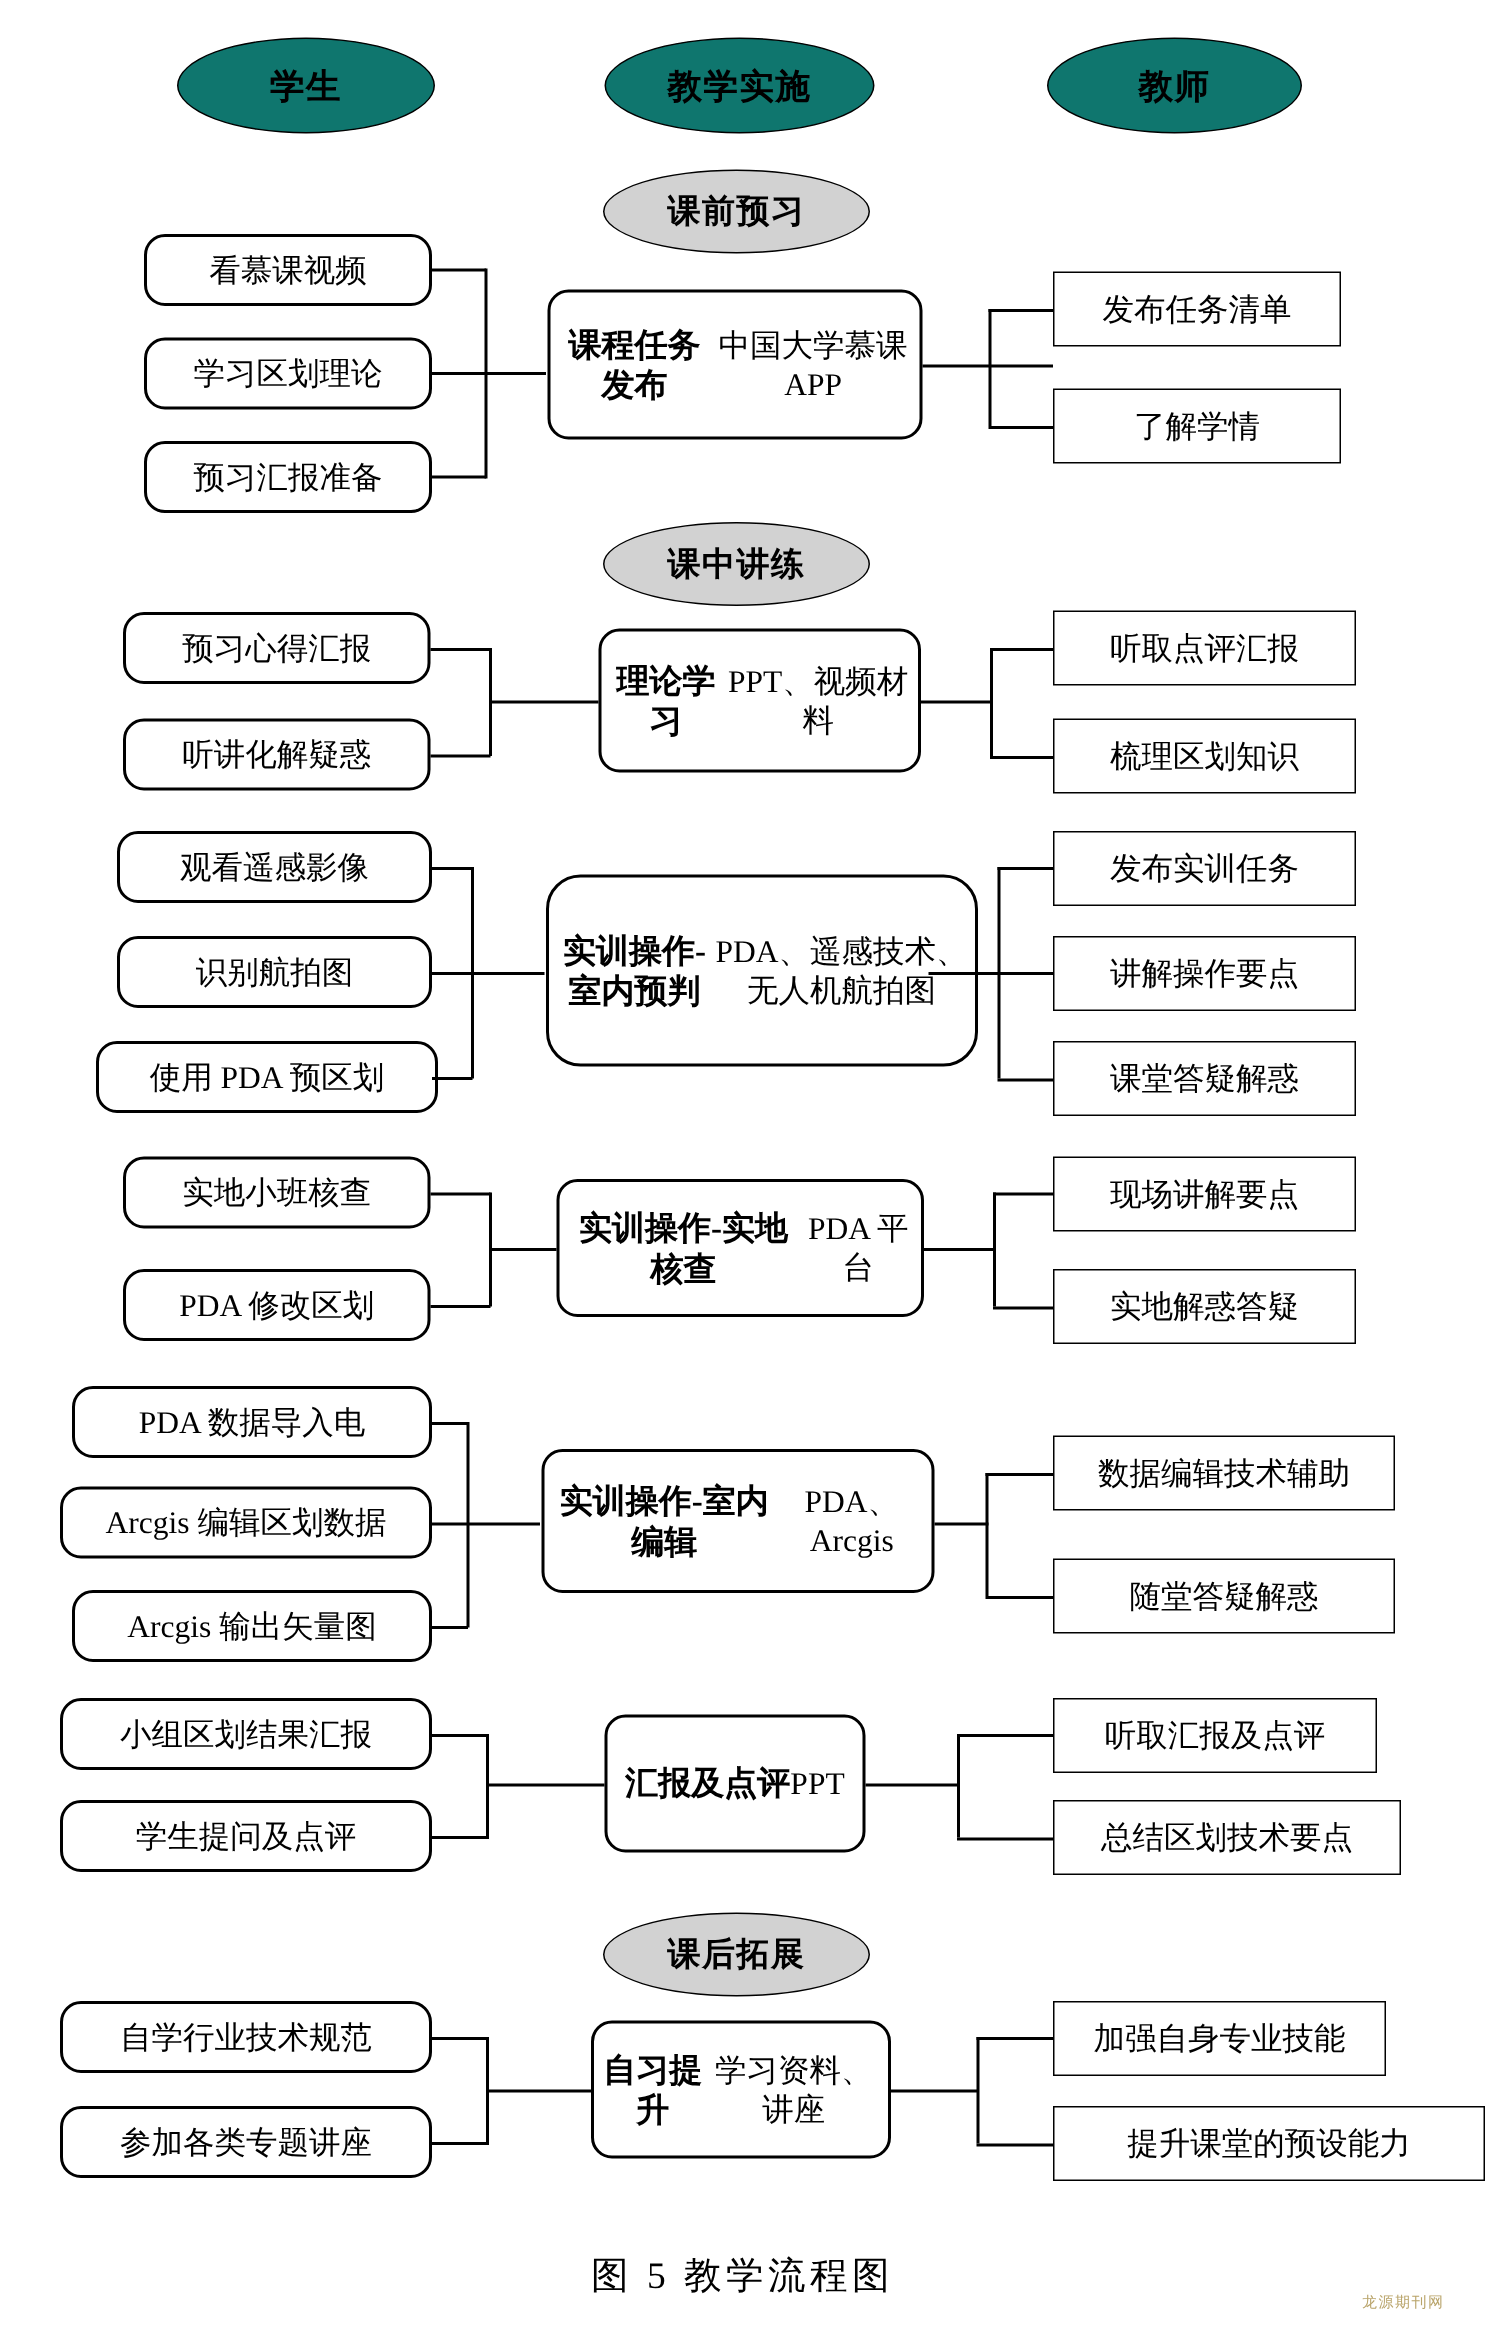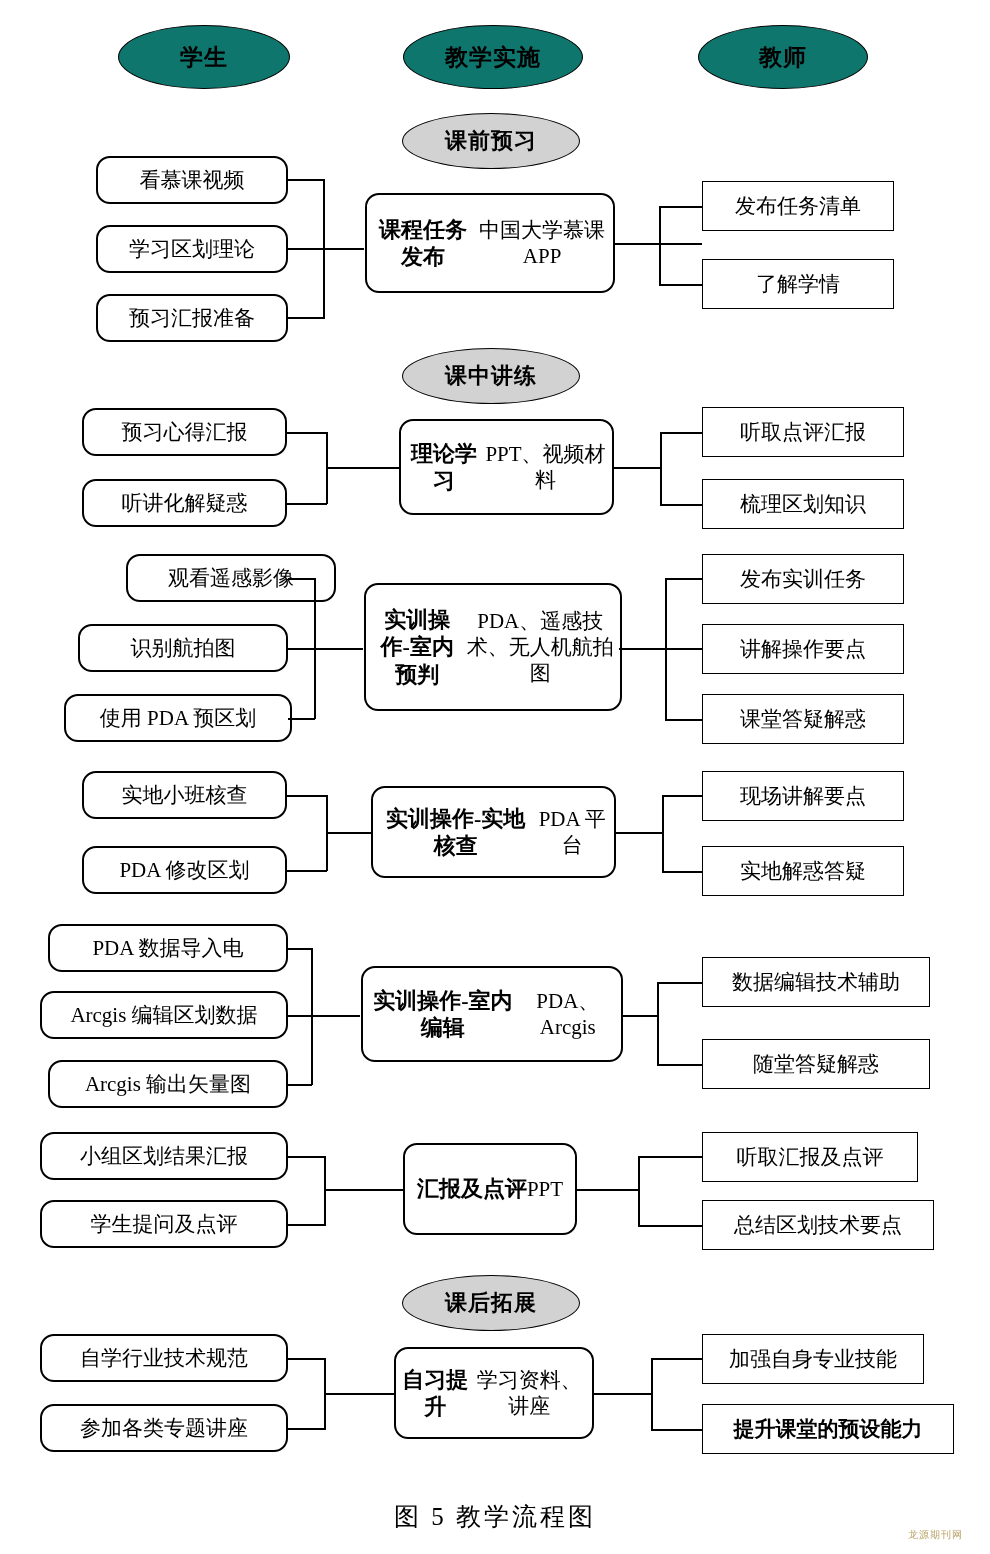--- a/index.html
+++ b/index.html
@@ -157,35 +157,35 @@
     <span>听取点评汇报</span>
   </div>
   <div class="box" style="left:702px; top:479px; width:202px; height:50px;">
     <span>梳理区划知识</span>
   </div>
   <div class="line h" style="left:614px; top:467px; width:48px;"></div>
   <div class="line v" style="left:660px; top:432px; height:72px;"></div>
   <div class="line h" style="left:660px; top:432px; width:42px;"></div>
   <div class="line h" style="left:660px; top:504px; width:42px;"></div>
 
-  <div class="box round" style="left:78px; top:554px; width:210px; height:48px;margin-left:48px;">
+  <div class="box round" style="left:78px; top:554px; width:210px; height:48px;">
     <span>观看遥感影像</span>
   </div>
   <div class="box round" style="left:78px; top:624px; width:210px; height:48px;">
     <span>识别航拍图</span>
   </div>
   <div class="box round" style="left:64px; top:694px; width:228px; height:48px;font-family:Liberation Serif, serif;">
     <span>使用 PDA 预区划</span>
   </div>
   <div class="line h" style="left:288px; top:578px; width:27px;"></div>
   <div class="line h" style="left:288px; top:648px; width:75px;"></div>
   <div class="line h" style="left:288px; top:718px; width:27px;"></div>
   <div class="line v" style="left:314px; top:578px; height:141px;"></div>
 
-  <div class="box round center-box" style="left:364px; top:583px; width:258px; height:128px;">
+  <div class="box round center-box" style="left:364px; top:583px; width:288px; height:128px;border-radius:23px;">
     <div class="t1">实训操作-室内预判</div>
     <div class="t2">PDA、遥感技术、无人机航拍图</div>
   </div>
 
   <div class="box" style="left:702px; top:554px; width:202px; height:50px;">
     <span>发布实训任务</span>
   </div>
   <div class="box" style="left:702px; top:624px; width:202px; height:50px;">
     <span>讲解操作要点</span>
   </div>
@@ -298,21 +298,21 @@
   <div class="line h" style="left:324px; top:1393px; width:70px;"></div>
 
   <div class="box round center-box" style="left:394px; top:1347px; width:200px; height:92px;">
     <div class="t1">自习提升</div>
     <div class="t2">学习资料、讲座</div>
   </div>
 
   <div class="box" style="left:702px; top:1334px; width:222px; height:50px;">
     <span>加强自身专业技能</span>
   </div>
-  <div class="box" style="left:702px; top:1404px; width:252px; height:50px;font-weight:bold;">
+  <div class="box" style="left:702px; top:1404px; width:288px; height:50px;">
     <span>提升课堂的预设能力</span>
   </div>
   <div class="line h" style="left:594px; top:1393px; width:58px;"></div>
   <div class="line v" style="left:651px; top:1358px; height:71px;"></div>
   <div class="line h" style="left:651px; top:1358px; width:51px;"></div>
   <div class="line h" style="left:651px; top:1429px; width:51px;"></div>
 
   <div class="caption" style="top:1500px; left:0;">图 5   教学流程图</div>
 
   <div class="watermark" style="left:908px; top:1528px;">龙源期刊网</div>

